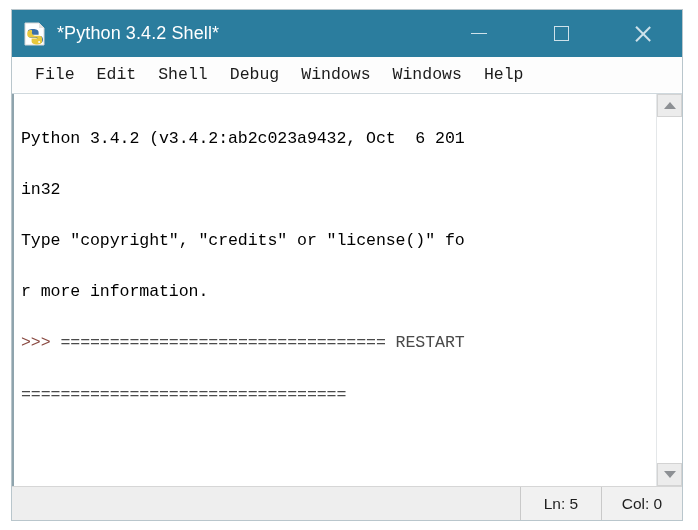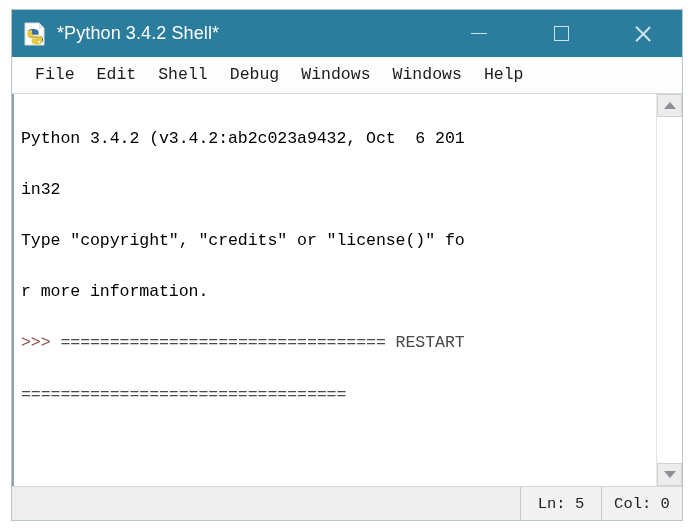--- a/index.html
+++ b/index.html
@@ -193,21 +193,21 @@
   .status-cell {
     min-width: 62px;
     padding: 0 9px;
     display: flex;
     align-items: center;
     justify-content: center;
     font-size: 15.5px;
     color: #1e1e1e;
     background: #f1f1f1;
     border-left: 1px solid #c9c9c9;
-    font-family: Liberation Mono, monospace;
+    font-family: Liberation Sans, sans-serif;
     white-space: nowrap;
   }
 </style>
 </head>
 <body>
 
 <div id="window">
 
   <div id="titlebar">
     <div id="title-icon">

